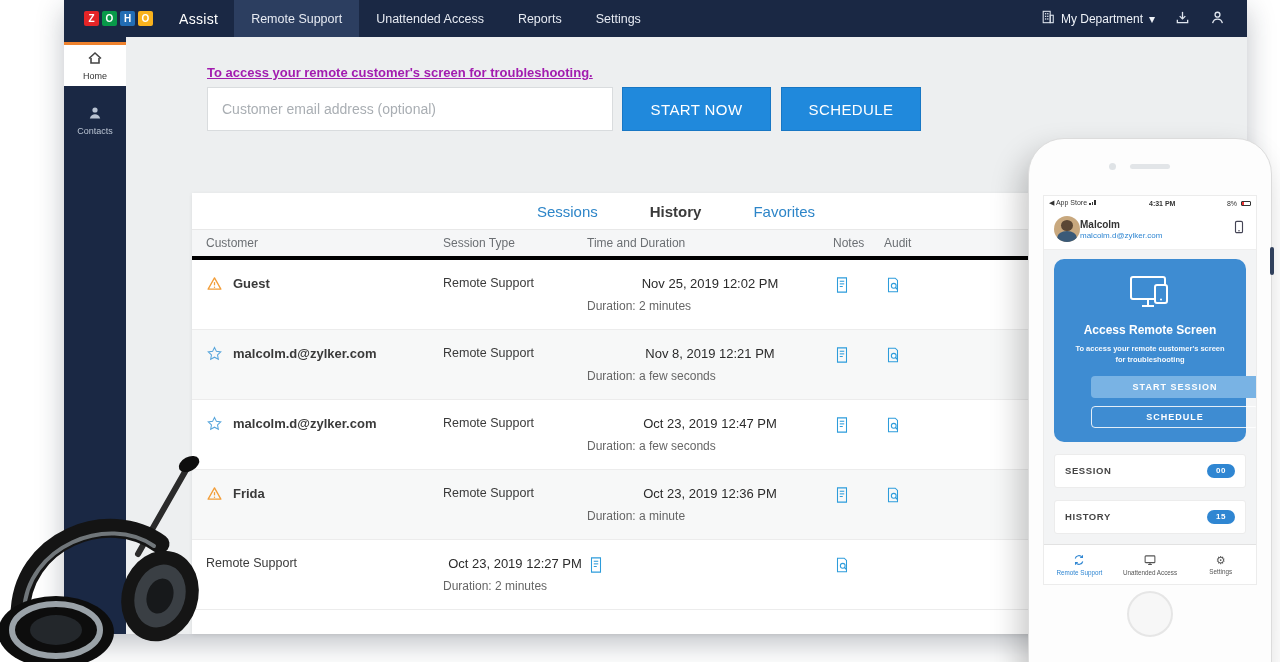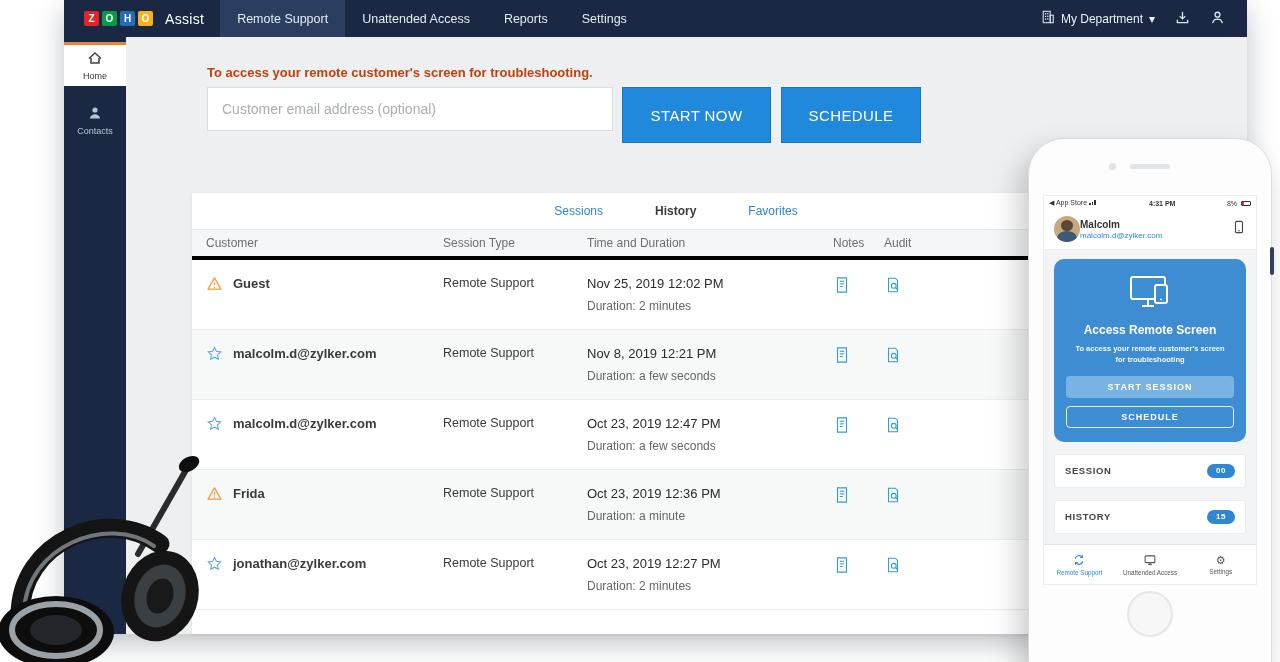--- a/index.html
+++ b/index.html
@@ -9,65 +9,65 @@
   
   .window { position:absolute; left:64px; top:0; width:1183px; height:634px;
     background:#edeff0; box-shadow:0 10px 26px rgba(25,35,55,.28); z-index:10; }
 
   
   .topbar { position:absolute; left:0; top:0; right:0; height:37px; background:#1a2844;
     display:flex; align-items:stretch; color:#fff; z-index:3; }
   .logo-area { display:flex; align-items:center; padding:0 16px 0 20px; gap:2px; }
   .zbox { width:15px; height:15px; border-radius:2px; color:#fff; font-size:10px; font-weight:bold;
     display:flex; align-items:center; justify-content:center; margin-right:1px; }
-  .product { font-size:14px; margin-left:9px; color:#fff; letter-spacing:.3px; }
+  .product { font-size:14px; margin-left:23px; color:#fff; letter-spacing:.3px; }
   .nav { display:flex; }
   .nav-item { padding:0 17px; display:flex; align-items:center; font-size:12.5px; color:#e6eaf2; cursor:pointer; }
   .nav-item.active { background:#2c3e60; }
   .topbar-right { margin-left:auto; display:flex; align-items:center; gap:20px; padding-right:22px; font-size:12px; }
   .dept { display:flex; align-items:center; gap:6px; cursor:pointer; color:#eef2f8; }
   .icon-btn { cursor:pointer; display:flex; align-items:center; }
 
   
   .sidebar { position:absolute; left:0; top:37px; width:62px; bottom:0; background:#1a2844; z-index:2; }
   .side-item { margin-top:5px; height:44px; display:flex; flex-direction:column; align-items:center;
     justify-content:center; gap:3px; font-size:9px; color:#b9c3d2; cursor:pointer; }
   .side-item.active { background:#fff; color:#333; border-top:3px solid #ef822d; }
   .side-item + .side-item { margin-top:12px; }
 
   
   .content { position:absolute; left:62px; top:37px; right:0; bottom:0; background:#edeff0; }
-  .intro { position:absolute; left:81px; top:28px; font-size:13px; font-weight:bold; color:#c2410c; }
+  .intro { position:absolute; left:81px; top:28px; font-size:13px; font-weight:bold; color:#a21caf;text-decoration:underline; }
   .email-input { position:absolute; left:81px; top:50px; width:406px; height:44px; background:#fff;
     border:1px solid #d9dcde; padding:0 14px; font-size:14px; color:#333;
     font-family:"Liberation Sans", sans-serif; }
   .email-input::placeholder { color:#a9aeb3; }
-  .btn-blue { position:absolute; top:50px; height:56px; background:#2089dc; border:1px solid #1877c4;
+  .btn-blue { position:absolute; top:50px; height:44px; background:#2089dc; border:1px solid #1877c4;
     color:#fff; font-size:15px; letter-spacing:.4px; cursor:pointer;
     font-family:"Liberation Sans", sans-serif;text-align:center; }
   .btn-start { left:496px; width:149px; }
   .btn-schedule { left:655px; width:140px; }
 
   
   .panel { position:absolute; left:66px; top:156px; width:968px; bottom:0; background:#fff;
     box-shadow:0 1px 4px rgba(0,0,0,.08); }
   .tabs { height:37px; display:flex; justify-content:center; align-items:stretch;
     border-bottom:1px solid #e8e8e8; }
-  .tab { padding:0 26px; font-size:12px; color:#2d85c8; display:flex; align-items:center; cursor:pointer;text-align:right; }
+  .tab { padding:0 26px; font-size:15px; color:#2d85c8; display:flex; align-items:center; cursor:pointer;text-align:right; }
   .tab.active { color:#3a3a3a; font-weight:bold; }
   .thead { display:grid; grid-template-columns:237px 144px 246px 51px 1fr; padding-left:14px;
     height:30px; align-items:center; background:#f5f6f7; font-size:12px; color:#6b6f73;
     border-bottom:4px solid #000000; }
   .trow { display:grid; grid-template-columns:237px 144px 246px 51px 1fr; padding:16px 0 14px 14px;
     border-bottom:1px solid #ececec; min-height:70px; cursor:pointer; }
   .trow:nth-child(even) { background:#f7f8f8; }
   .cust { display:flex; gap:10px; align-items:flex-start; font-size:13px; font-weight:bold; color:#3a3a3a; }
   .cust .cicon { margin-top:-1px; }
   .stype { font-size:12.5px; color:#3a3a3a; }
-  .time  { font-size:13px; color:#2b2b2b; }
+  .time  { font-size:13px; color:#2b2b2b;text-align:center; }
   .dur   { font-size:12px; color:#666; margin-top:8px; }
   .rowicon { cursor:pointer; }
 
   
   .phone { position:absolute; left:1028px; top:138px; width:244px; height:560px; background:#fdfdfd;
     border:1px solid #dcdcdc; border-radius:36px; box-shadow:-8px 14px 30px rgba(0,0,0,.22); z-index:40; }
   .phone .speaker { position:absolute; left:50%; transform:translateX(-50%); top:25px; width:40px; height:5px;
     background:#e2e5e8; border-radius:3px; }
   .phone .camera { position:absolute; left:80px; top:24px; width:7px; height:7px; border-radius:50%;
     background:#dfe3e6; }
@@ -90,21 +90,21 @@
   .avatar::after { content:""; position:absolute; left:3px; top:15px; width:20px; height:14px; border-radius:50% 50% 0 0; background:#3a5a78; }
   .pname { font-size:10px; font-weight:bold; color:#333; }
   .pemail { font-size:8px; color:#2f86d2; margin-top:1px; }
   .profile .devicon { margin-left:auto; }
   .bluecard { margin:9px 10px 0; border-radius:10px; background:#3e8cd2; padding:16px 12px 14px;
     text-align:center; color:#fff; }
   .bc-title { font-size:12px; font-weight:bold; margin-top:10px; }
   .bc-sub { font-size:7.5px; line-height:1.5; margin:6px 6px 0; opacity:.95; font-weight:bold; }
   .bc-btn { display:block; width:100%; margin-top:10px; height:22px; border-radius:4px; border:none;
     background:#79b3e4; color:#fff; font-size:9px; font-weight:bold; letter-spacing:1px; cursor:pointer;
-    font-family:"Liberation Sans", sans-serif; }
+    font-family:"Liberation Sans", sans-serif;margin-left:25px; }
   .bc-btn.outline { background:transparent; border:1px solid rgba(255,255,255,.85); margin-top:8px; }
   .counter { margin:12px 10px 0; background:#fff; border:1px solid #ececec; border-radius:3px; height:34px;
     display:flex; align-items:center; justify-content:space-between; padding:0 10px;
     font-size:9.5px; font-weight:bold; color:#444; letter-spacing:.6px; cursor:pointer; }
   .pill { background:#2f86d2; color:#fff; font-size:8px; font-weight:bold; padding:2.5px 9px; border-radius:9px; }
   .ptabbar { position:absolute; left:0; right:0; bottom:0; height:40px; background:#fff;
     border-top:1px solid #e2e2e2; display:flex; }
   .ptab { flex:1; display:flex; flex-direction:column; align-items:center; justify-content:center;
     gap:2px; font-size:6.3px; color:#555; cursor:pointer; text-align:center; }
   .ptab.active { color:#2f86d2; }
@@ -336,28 +336,20 @@
         <div class="rowicon">
           <svg viewBox="0 0 24 24" width="18" height="18">
               <path d="M6 3h9l3 3v15H6z" fill="none" stroke="#2d9cdb" stroke-width="1.4"></path>
               <circle cx="13" cy="13" r="3.2" fill="#fff" stroke="#2d9cdb" stroke-width="1.4"></circle>
               <line x1="15.3" y1="15.3" x2="18" y2="18" stroke="#2d9cdb" stroke-width="1.6"></line>
             </svg>
         </div>
       </div>
 
       <div class="trow">
-        <div class="cust">
-          <span class="cicon">
-            <svg viewBox="0 0 24 24" width="17" height="17">
-                <path d="M12 3.5l2.7 5.5 6.1.8-4.5 4.3 1.1 6-5.4-2.9-5.4 2.9 1.1-6L3.2 9.8l6.1-.8z" fill="none" stroke="#58a6dc" stroke-width="1.5"></path>
-              </svg>
-          </span>
-          <span>jonathan@zylker.com</span>
-        </div>
         <div class="stype">Remote Support</div>
         <div>
           <div class="time">Oct 23, 2019 12:27 PM</div>
           <div class="dur">Duration: 2 minutes</div>
         </div>
         <div class="rowicon">
           <svg viewBox="0 0 24 24" width="18" height="18">
               <path d="M6 2.5h12v19H6z" fill="none" stroke="#2d9cdb" stroke-width="1.4"></path>
               <line x1="9" y1="7" x2="15" y2="7" stroke="#2d9cdb" stroke-width="1.4"></line>
               <line x1="9" y1="10.5" x2="15" y2="10.5" stroke="#2d9cdb" stroke-width="1.4"></line>

